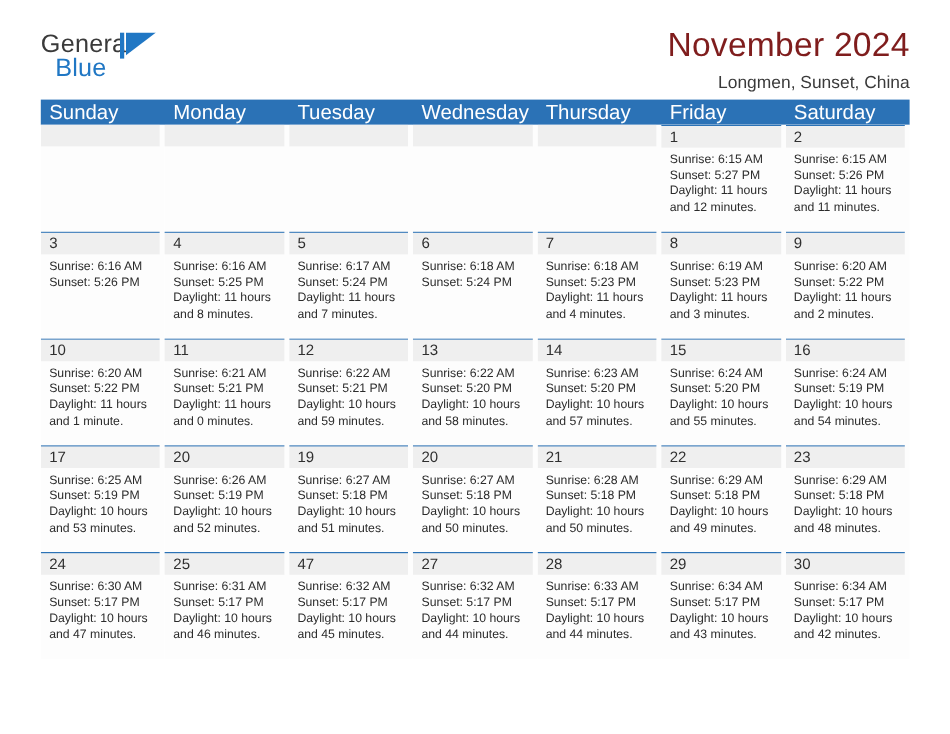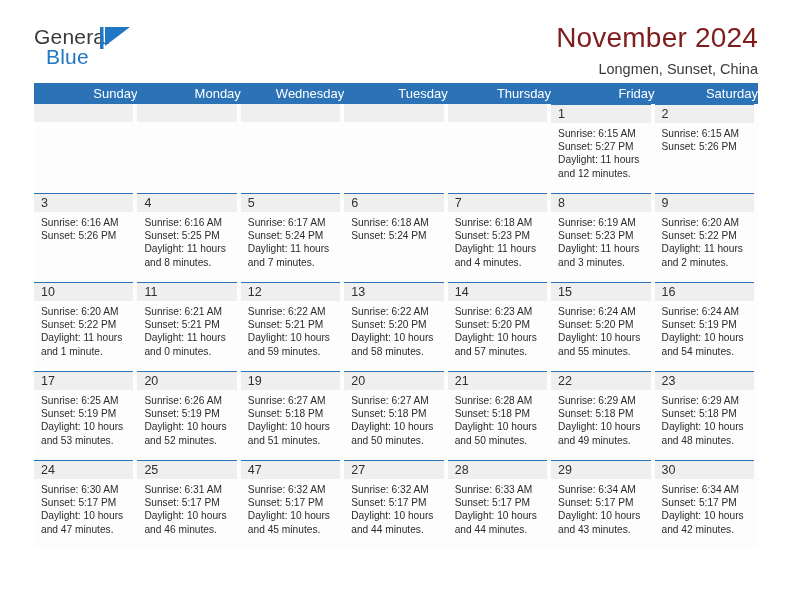--- a/index.html
+++ b/index.html
@@ -83,27 +83,26 @@
     width: 724px;
   }
   .weekhead {
     display: flex;
     background: #2b72b6;
     height: 21px;
   }
   .weekhead .dow {
     flex: 1 1 0;
     color: #ffffff;
-    font-size: 13px;
+    font-size: 17px;
     line-height: 21px;
     padding-left: 7px;
     box-sizing: border-box;
     white-space: nowrap;
     overflow: hidden;
-    text-align: right;
   }
   .week {
     display: flex;
     height: 89px;
   }
   .cell {
     flex: 1 1 0;
     box-sizing: border-box;
     padding-right: 4px;
     overflow: hidden;
@@ -163,22 +162,22 @@
     <div class="title-block">
       <div class="cal-title">November 2024</div>
       <div class="cal-subtitle">Longmen, Sunset, China</div>
     </div>
   </div>
 
   <div class="calendar">
     <div class="weekhead" id="weekday-header-row">
         <div class="dow">Sunday</div>
         <div class="dow">Monday</div>
+        <div class="dow">Tuesday</div>
         <div class="dow">Wednesday</div>
-        <div class="dow">Tuesday</div>
         <div class="dow">Thursday</div>
         <div class="dow">Friday</div>
         <div class="dow">Saturday</div>
       </div>
     <div id="calendar-body">
         <div class="week first">
           <div class="cell empty">
             <div class="daynum-band">
               <span class="daynum"></span>
             </div>
@@ -213,20 +212,21 @@
               <div class="daylight">Daylight: 11 hours and 12 minutes.</div>
             </div>
           </div>
           <div class="cell">
             <div class="daynum-band">
               <span class="daynum">2</span>
             </div>
             <div class="info">
               <div>Sunrise: 6:15 AM</div>
               <div>Sunset: 5:26 PM</div>
+              <div class="daylight">Daylight: 11 hours and 11 minutes.</div>
             </div>
           </div>
         </div>
         <div class="week">
           <div class="cell">
             <div class="daynum-band">
               <span class="daynum">3</span>
             </div>
             <div class="info">
               <div>Sunrise: 6:16 AM</div>

